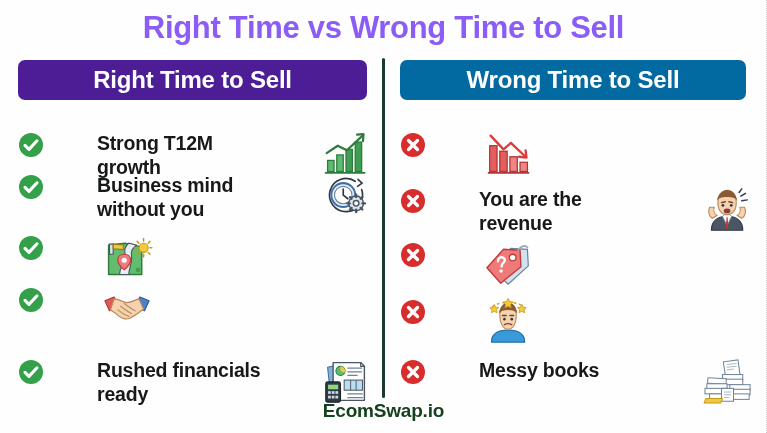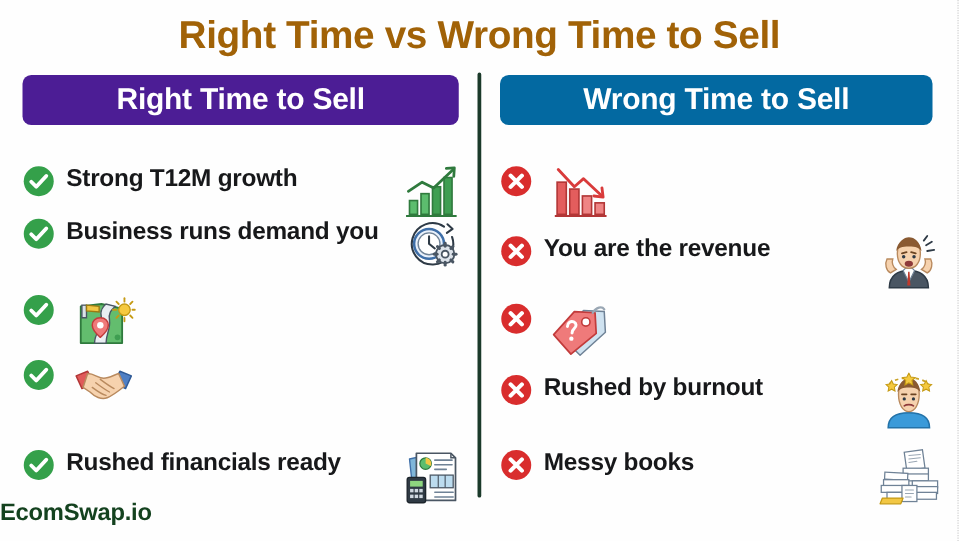--- a/index.html
+++ b/index.html
@@ -25,21 +25,21 @@
 
   
   .page-title {
     position: absolute;
     top: 10px;
     left: 0;
     width: 767px;
     text-align: center;
     font-size: 31px;
     font-weight: bold;
-    color: #a16207;
+    color: #8b5cf6;
     letter-spacing: -0.3px;
     font-family: "Liberation Sans", sans-serif;
   }
 
   
   .column {
     position: absolute;
     top: 60px;
     width: 358px;
   }
@@ -78,20 +78,21 @@
     width: 358px;
   }
   .items.left  { left: 18px; }
   .items.right { left: 400px; }
 
   .item {
     position: absolute;
     display: flex;
     align-items: flex-start;
     width: 358px;
+    gap: 44px;
   }
   .mark {
     flex: 0 0 auto;
     width: 26px;
     height: 26px;
     margin-top: 1px;
     margin-right: 9px;
   }
   .mark svg { display: block; width: 26px; height: 26px; }
 
@@ -112,21 +113,21 @@
     position: relative;
   }
   .item-art svg { display: block; }
 
   
   .footer-brand {
     position: absolute;
     left: 0;
     top: 400px;
     width: 767px;
-    text-align: left;
+    text-align: center;
     font-size: 19px;
     font-weight: bold;
     color: #14421f;
     letter-spacing: -0.2px;
   }
 </style>
 </head>
 <body>
 
 <div id="infographic">
@@ -166,21 +167,21 @@
       </span>
     </div>
 
     <div class="item" style="top:115px">
       <span class="mark">
         <svg viewBox="0 0 26 26">
             <circle cx="13" cy="13" r="12" fill="#34a04a"></circle>
             <path d="M7 13.4l4 4 8-8.6" fill="none" stroke="#ffffff" stroke-width="3.1" stroke-linecap="round" stroke-linejoin="round"></path>
           </svg>
       </span>
-      <span class="item-label">Business runs demand you</span>
+      <span class="item-label">Business mind without you</span>
       <span class="item-art">
         <svg viewBox="0 0 56 50" width="52" height="46">
           <path d="M45 18 A18 18 0 1 1 38 9" fill="none" stroke="#2e3a46" stroke-width="1.8" stroke-linecap="round"></path>
           <path d="M41 7 L45.5 11 L40.5 14.5" fill="none" stroke="#2e3a46" stroke-width="1.8" stroke-linecap="round" stroke-linejoin="round"></path>
           <circle cx="25" cy="24" r="13" fill="#e9f1fb" stroke="#3f6fa8" stroke-width="2.2"></circle>
           <circle cx="25" cy="24" r="9.5" fill="#ffffff" stroke="#6f8296" stroke-width="1.2"></circle>
           <path d="M25 17.5 V24 L30 28" fill="none" stroke="#2e3a46" stroke-width="1.8" stroke-linecap="round"></path>
           <g transform="translate(39,33)">
             <circle r="8" fill="#dde3ea" stroke="#4a5663" stroke-width="1.6"></circle>
             <circle r="3" fill="#ffffff" stroke="#4a5663" stroke-width="1.6"></circle>
@@ -369,21 +370,20 @@
       </span>
     </div>
 
     <div class="item" style="top:240px">
       <span class="mark">
         <svg viewBox="0 0 26 26">
             <circle cx="13" cy="13" r="12" fill="#d92d2d"></circle>
             <path d="M8.5 8.5 L17.5 17.5 M17.5 8.5 L8.5 17.5" fill="none" stroke="#ffffff" stroke-width="3.3" stroke-linecap="round"></path>
           </svg>
       </span>
-      <span class="item-label">Rushed by burnout</span>
       <span class="item-art">
         <svg viewBox="0 0 56 50" width="52" height="46">
           <path d="M9 48 C9 39 16 35 27 35 C38 35 45 39 45 48 Z" fill="#3a9ad9" stroke="#2372a8" stroke-width="1.3"></path>
           <path d="M18 19 C18 11 22 7 27 7 C32 7 36 11 36 19 C36 28 32 34 27 34 C22 34 18 28 18 19 Z" fill="#f6d2ae" stroke="#b98a5e" stroke-width="1.2"></path>
           <path d="M17 17 C18 9 23 5 27 5 C32 5 36 9 37 17 C35 14 32 13 27 13 C22 13 19 14 17 17 Z" fill="#8a5a32"></path>
           <g stroke="#6b4422" stroke-width="1.5" stroke-linecap="round">
             <line x1="21" y1="19" x2="25" y2="19"></line>
             <line x1="29" y1="19" x2="33" y2="19"></line>
           </g>
           <circle cx="23" cy="23" r="1.4" fill="#2e3a46"></circle>

